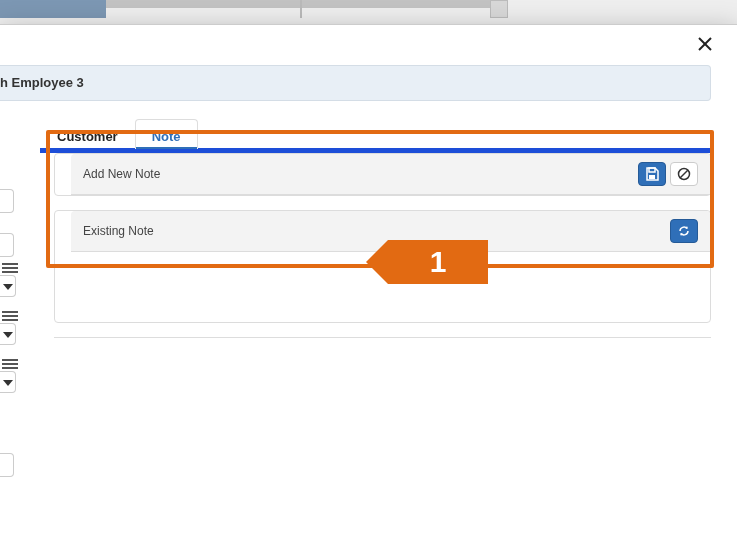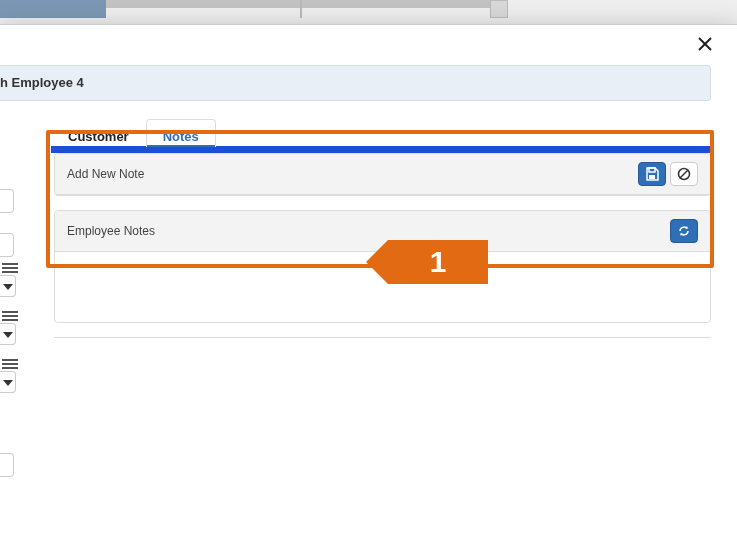--- a/index.html
+++ b/index.html
@@ -85,24 +85,24 @@
     color: #333;
     padding-left: 0;
   }
   .header-strip span {
     margin-left: 0;
   }
 
   .tabs {
     position: absolute;
     top: 94px;
-    left: 51px;
+    left: 40px;
     right: 26px;
     height: 34px;
-    border-bottom: 7px solid #1d4ed8;
+    border-bottom: 5px solid #1d4ed8;
     display: flex;
     align-items: stretch;
   }
   .tab {
     padding: 0 16px;
     font-size: 13px;
     font-weight: 700;
     color: #222;
     line-height: 34px;
     cursor: pointer;
@@ -132,20 +132,21 @@
     left: 54px;
     right: 26px;
     bottom: 0;
   }
 
   .panel {
     border: 1px solid #dcdcdc;
     border-radius: 4px;
     margin-bottom: 14px;
     background: #fff;
+    padding-left: 16px;
   }
   .panel-header {
     background: #f3f3f3;
     border-bottom: 1px solid #dcdcdc;
     padding: 8px 12px;
     font-size: 12px;
     color: #444;
     display: flex;
     align-items: center;
     justify-content: space-between;
@@ -289,26 +290,26 @@
 <div class="modal">
 
   <button class="close-btn">
     <svg width="14" height="14" viewBox="0 0 14 14">
       <line x1="1" y1="1" x2="13" y2="13" stroke="#222" stroke-width="2"></line>
       <line x1="13" y1="1" x2="1" y2="13" stroke="#222" stroke-width="2"></line>
     </svg>
   </button>
 
   <div class="header-strip">
-    <span>h Employee 4</span>
+    <span>h Employee 3</span>
   </div>
 
   <div class="tabs">
     <div class="tab">Customer</div>
-    <div class="tab active">Notes</div>
+    <div class="tab active">Note</div>
   </div>
 
   <div class="content">
 
     <div class="panel">
       <div class="panel-header">
         <span>Add New Note</span>
         <div class="actions">
           <button class="btn primary">
             <svg width="14" height="14" viewBox="0 0 14 14">
@@ -322,21 +323,21 @@
               <circle cx="7" cy="7" r="5.5" fill="none" stroke="#333" stroke-width="1.5"></circle>
               <line x1="3" y1="11" x2="11" y2="3" stroke="#333" stroke-width="1.5"></line>
             </svg>
           </button>
         </div>
       </div>
     </div>
 
     <div class="panel">
       <div class="panel-header">
-        <span>Employee Notes</span>
+        <span>Existing Note</span>
         <div class="actions">
           <button class="btn primary">
             <svg width="14" height="14" viewBox="0 0 14 14">
               <path d="M3 7a4 4 0 0 1 7-2.5" fill="none" stroke="#fff" stroke-width="1.5"></path>
               <path d="M11 7a4 4 0 0 1-7 2.5" fill="none" stroke="#fff" stroke-width="1.5"></path>
               <path d="M10 2l1 2.5-2.5 0z" fill="#fff"></path>
               <path d="M4 12l-1-2.5 2.5 0z" fill="#fff"></path>
             </svg>
           </button>
         </div>

